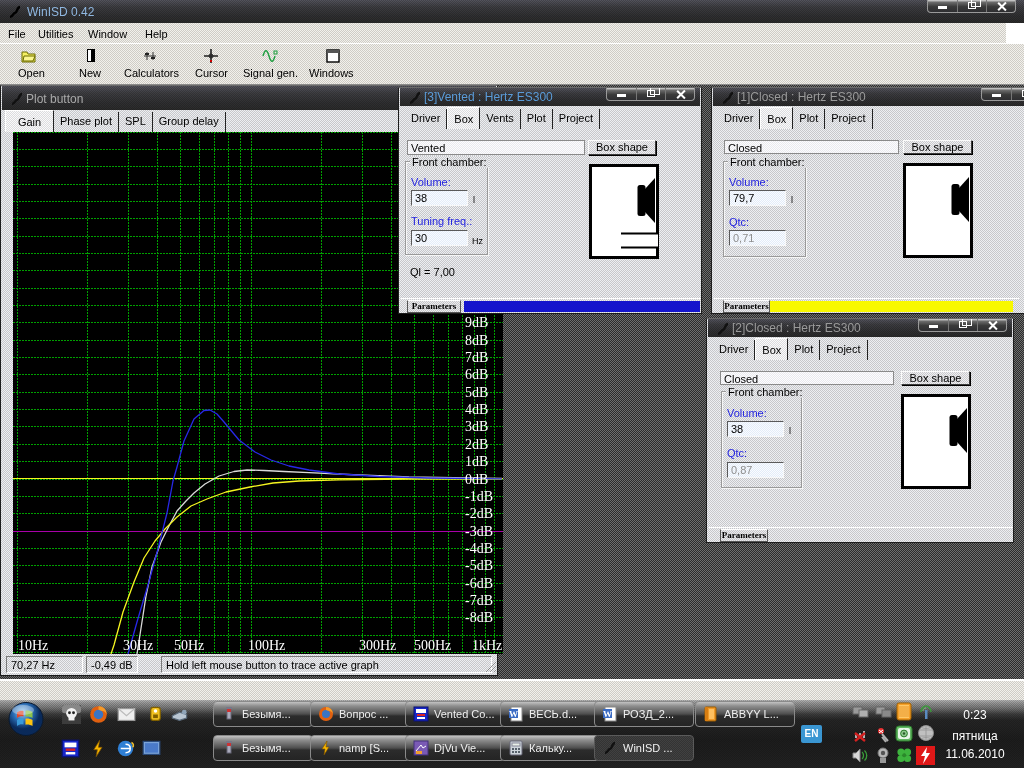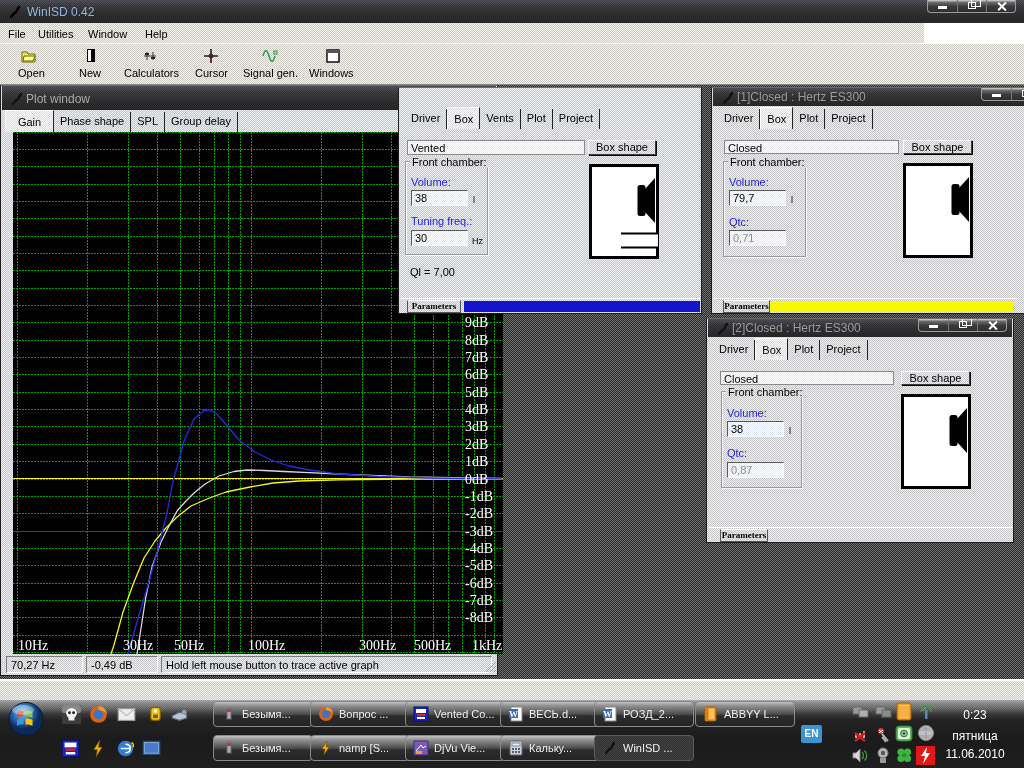--- a/index.html
+++ b/index.html
@@ -46,21 +46,21 @@
       </div>
     <div class="wbtn">
         <div class="glyph-res"></div>
       </div>
     <div class="wbtn">
         <div class="glyph-x"></div>
       </div>
   </div>
 </div>
 
-<div class="abs ltw" style="left:0;top:23px;width:924px;height:20px;">
+<div class="abs ltw" style="left:0;top:23px;width:1006px;height:20px;">
   <span class="abs" style="left:8px;top:5px;font-size:11px;">File</span>
   <span class="abs" style="left:38px;top:5px;font-size:11px;">Utilities</span>
   <span class="abs" style="left:88px;top:5px;font-size:11px;">Window</span>
   <span class="abs" style="left:145px;top:5px;font-size:11px;">Help</span>
 </div>
 
 <div class="abs ltw" style="left:0;top:43px;width:1024px;height:42px;border-top:1px solid #fff;border-bottom:1px solid #8a8a8a;">
   <div class="abs" style="left:21px;top:4px;"><svg width="16" height="16" viewBox="0 0 16 16">
         <path d="M1 4h5l1 2h7v8H1z" fill="#f5ef62" stroke="#6b6b00" stroke-width="1"></path>
         <path d="M3 8h11l-2 5H2z" fill="#fbf68f" stroke="#6b6b00" stroke-width="1"></path>
@@ -95,25 +95,25 @@
     <div class="abs" style="left:309px;top:23px;font-size:11px;">Windows</div>
 </div>
 
 <div class="abs dk" style="left:0;top:85px;width:1024px;height:594px;"></div>
 
 <div class="cwin lt" style="left:0;top:85px;width:498px;height:591px;">
   <div class="ctitle tbar" style="height:24px;">
     <span class="cicon" style="top:5px;"><svg width="16" height="16" viewBox="0 0 16 16">
           <path d="M3 13c3 0 3-4 5-4s2-6 5-6" fill="none" stroke="#111" stroke-width="2.4"></path>
         </svg></span>
-    <span class="ctext" style="color:#a9a9a9;top:6px;">Plot window</span>
+    <span class="ctext" style="color:#a9a9a9;top:6px;">Plot button</span>
   </div>
   <div class="abs" style="left:4px;top:26px;height:21px;">
     <div class="tab sel" style="width:49px;padding:0;text-align:center;">Gain</div>
-    <div class="tab">Phase shape</div>
+    <div class="tab">Phase plot</div>
     <div class="tab">SPL</div>
     <div class="tab">Group delay</div>
   </div>
   <div class="abs" style="left:4px;top:46px;width:490px;height:522px;padding-left:8px;"><svg class="plotsvg" width="490" height="522" viewBox="0 0 490 522">
 <rect width="490" height="522" fill="#000"></rect>
 <path d="M4.0 0V522M74.4 0V522M115.6 0V522M144.9 0V522M167.6 0V522M186.1 0V522M201.8 0V522M215.3 0V522M227.3 0V522M238.0 0V522M308.4 0V522M349.6 0V522M378.9 0V522M401.6 0V522M420.1 0V522M435.8 0V522M449.3 0V522M461.3 0V522M472.0 0V522M481.7 0V522M0 0.0H490M0 17.3H490M0 34.7H490M0 52.0H490M0 69.4H490M0 86.8H490M0 104.1H490M0 121.4H490M0 138.8H490M0 156.1H490M0 173.5H490M0 190.9H490M0 208.2H490M0 225.5H490M0 242.9H490M0 260.2H490M0 277.6H490M0 294.9H490M0 312.3H490M0 329.6H490M0 347.0H490M0 364.4H490M0 381.7H490M0 399.0H490M0 416.4H490M0 433.8H490M0 451.1H490M0 468.5H490M0 485.8H490M0 503.1H490M0 520.5H490" stroke="#00a000" stroke-width="1" fill="none" stroke-dasharray="2 1" shape-rendering="crispEdges"></path>
 <line x1="0" y1="399.5" x2="490" y2="399.5" stroke="#a800a8" stroke-width="1.2"></line>
 <line x1="0" y1="346.5" x2="490" y2="346.5" stroke="#f6f620" stroke-width="1.2"></line>
 <polyline points="124,522 133,464 139,435 148,410 156,394 164,379 173,369 181,361 192,352 206,344 221,339.5 234,338 251,338.5 271,339.5 296,340.6 346,343 396,345 456,346 489,346.5" fill="none" stroke="#d9d9d9" stroke-width="1.3" stroke-linejoin="round"></polyline>
 <polyline points="98,522 101,513 110,480 121,450 131,426 142,409 152,397 164,385 178,374 194,367 213,360 237,355 260,351 286,349 326,347.8 396,347 489,347" fill="none" stroke="#f6f620" stroke-width="1.3" stroke-linejoin="round"></polyline>
@@ -141,29 +141,46 @@
           <text x="110" y="518">30Hz</text>
           <text x="161" y="518">50Hz</text>
           <text x="235" y="518">100Hz</text>
           <text x="346" y="518">300Hz</text>
           <text x="401" y="518">500Hz</text>
           <text x="459" y="518">1kHz</text>
         </g>
 </svg></div>
   <div class="abs" style="left:0;top:569px;width:498px;height:19px;">
     <div class="abs lt" style="left:5px;top:1px;width:77px;height:17px;border:1px solid;border-color:#7a7a7a #fff #fff #7a7a7a;font-size:11px;padding:2px 0 0 4px;">70,27 Hz</div>
-    <div class="abs lt" style="left:85px;top:1px;width:72px;height:17px;border:1px solid;border-color:#7a7a7a #fff #fff #7a7a7a;font-size:11px;padding:2px 0 0 4px;">-0,49 dB</div>
+    <div class="abs lt" style="left:85px;top:1px;width:52px;height:17px;border:1px solid;border-color:#7a7a7a #fff #fff #7a7a7a;font-size:11px;padding:2px 0 0 4px;">-0,49 dB</div>
     <div class="abs lt" style="left:160px;top:1px;width:331px;height:17px;border:1px solid;border-color:#7a7a7a #fff #fff #7a7a7a;font-size:11px;padding:2px 0 0 4px;">Hold left mouse button to trace active graph</div>
     <svg class="abs" style="right:2px;bottom:1px;" width="12" height="12">
         <path d="M11 1L1 11M11 5L5 11M11 9L9 11" stroke="#8a8a8a"></path>
       </svg>
   </div>
 </div>
 
 <div class="cwin lt" style="left:398px;top:87px;width:304px;height:227px;">
+  <div class="ctitle tbar">
+    <span class="cicon"><svg width="16" height="16" viewBox="0 0 16 16">
+          <path d="M3 13c3 0 3-4 5-4s2-6 5-6" fill="none" stroke="#111" stroke-width="2.4"></path>
+        </svg></span>
+    <span class="ctext" style="color:#5a9bd8;">[3]Vented : Hertz ES300</span>
+    <div class="wbtns" style="right:5px;">
+      <div class="wbtn">
+          <div class="glyph-min"></div>
+        </div>
+      <div class="wbtn">
+          <div class="glyph-res"></div>
+        </div>
+      <div class="wbtn">
+          <div class="glyph-x"></div>
+        </div>
+    </div>
+  </div>
   <div class="abs" style="left:6px;top:21px;height:22px;">
     <div class="tab">Driver</div>
     <div class="tab sel">Box</div>
     <div class="tab">Vents</div>
     <div class="tab">Plot</div>
     <div class="tab">Project</div>
   </div>
   <div class="field" style="left:8px;top:52px;width:178px;height:15px;">Vented</div>
   <div class="btn" style="left:189px;top:52px;width:68px;height:15px;">Box shape</div>
   <div class="group" style="left:6px;top:73px;width:83px;height:94px;">

